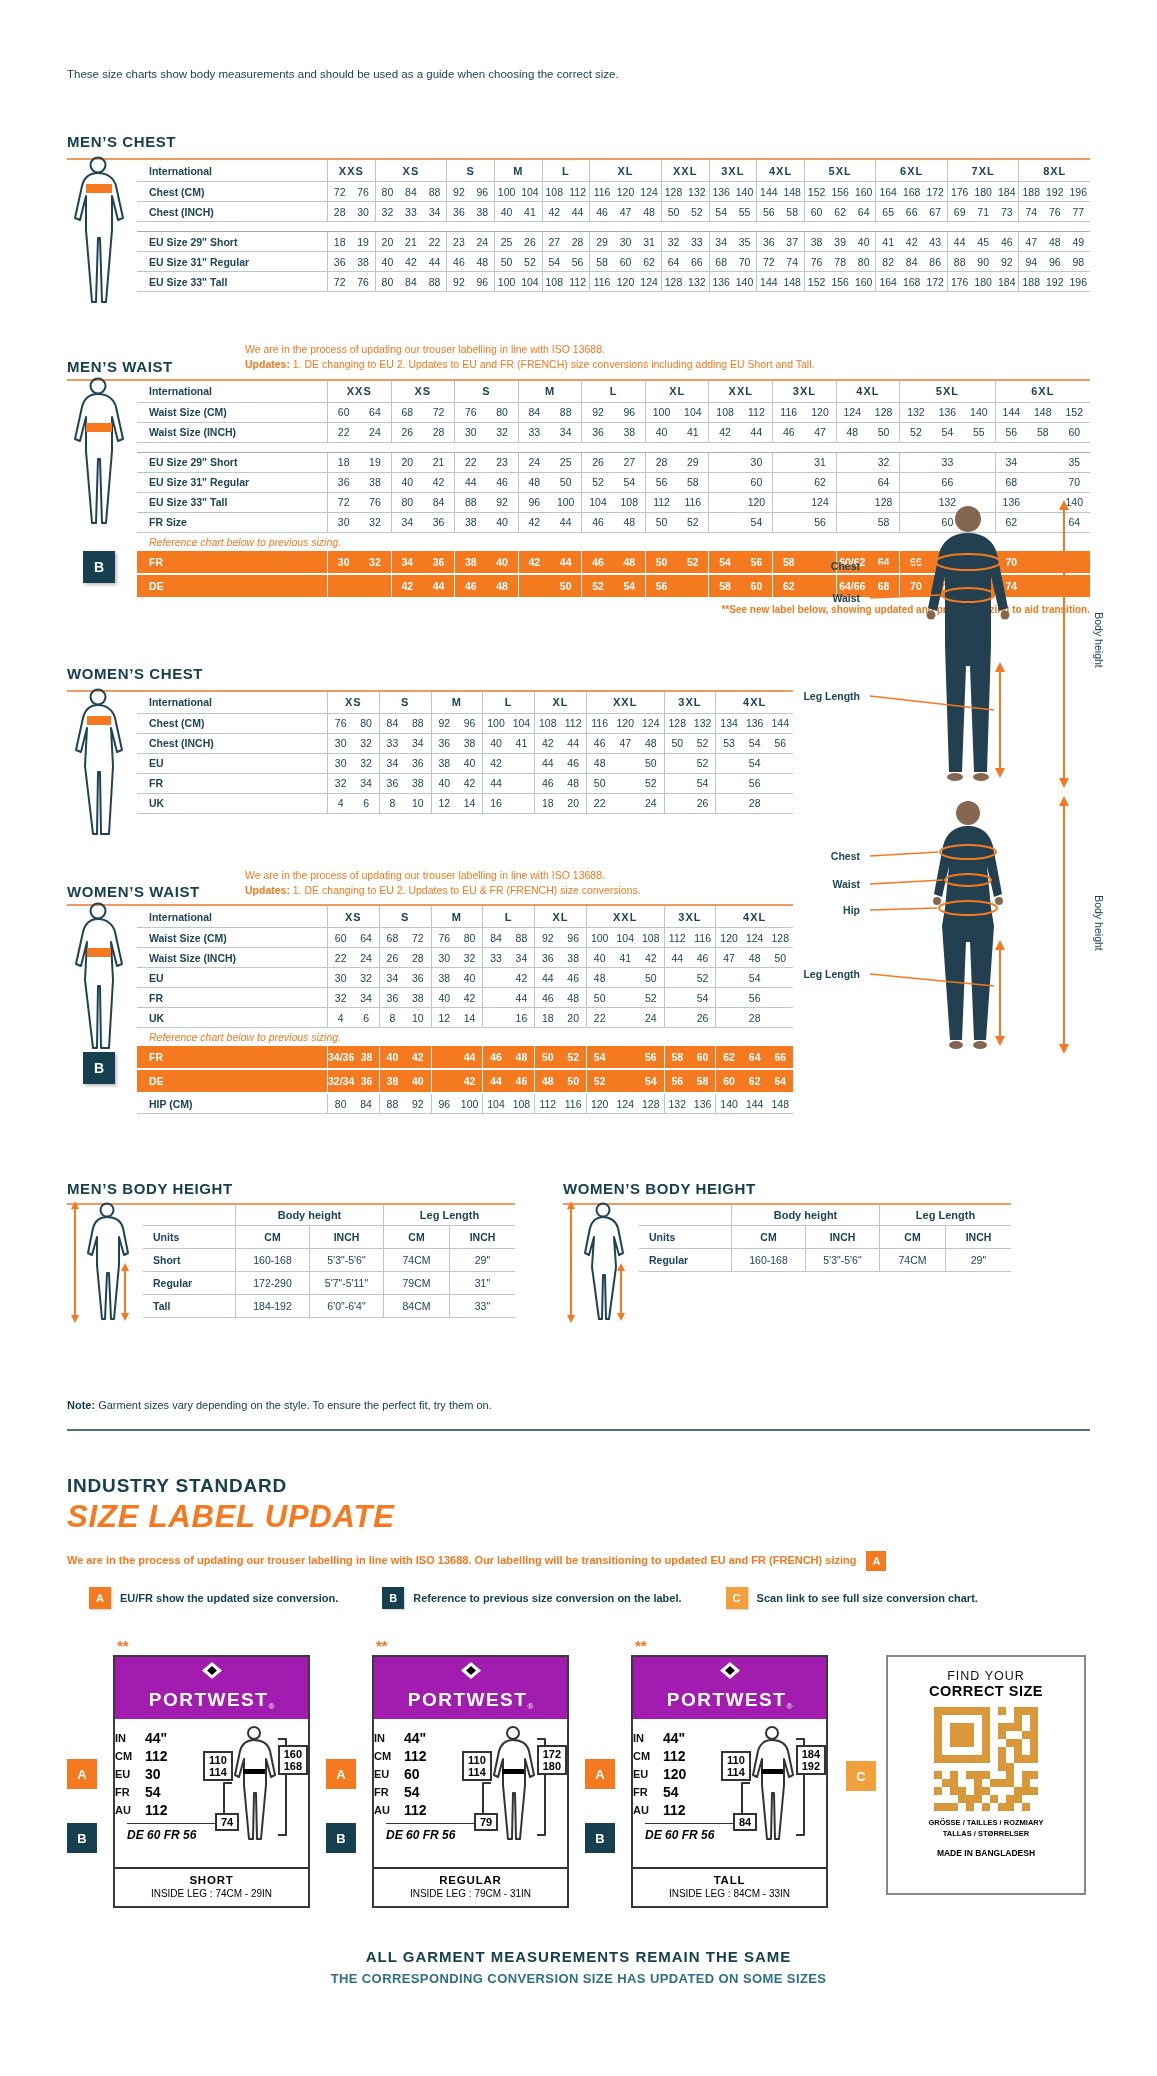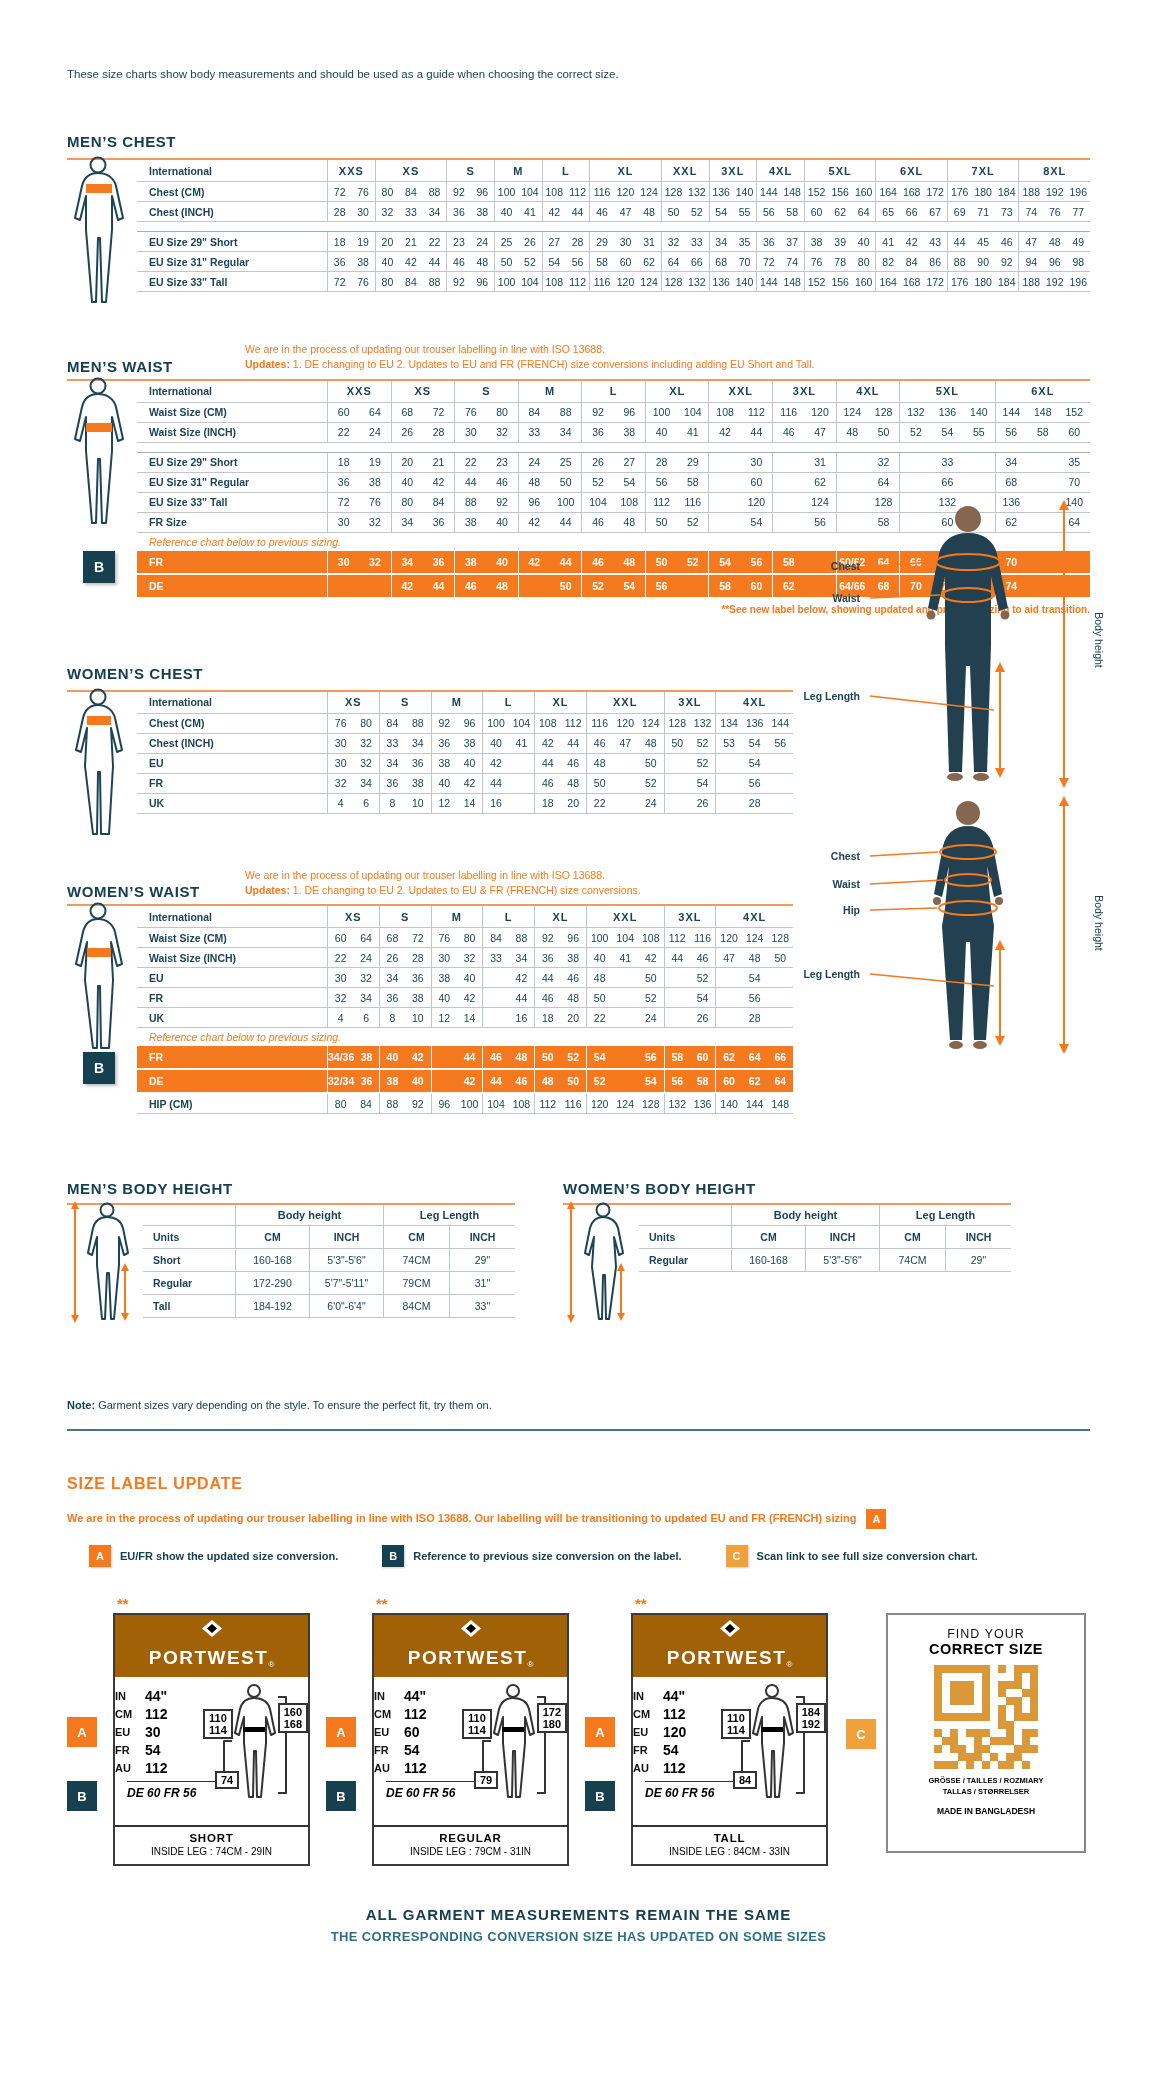--- a/index.html
+++ b/index.html
@@ -62,40 +62,40 @@
   .bh-row2 div{text-align:center;font-size:10.5px;color:#1d4355;padding:5px 0;border-left:1px solid #bcc7cc;}
   .bh-row2 .lbl{text-align:left;padding-left:10px;border-left:none;font-weight:600;}
   .bh-units div{font-weight:700;}
   
   .note-line{margin:72px 0 0;font-size:11px;color:#16404f;}
   .note-line b{font-weight:800;}
   .divider{margin:18px 0 0;border:none;border-top:2px solid #4f7280;}
   
   .label-update{margin-top:44px;}
   .lu-h1{margin:0;font-size:19px;font-weight:800;letter-spacing:.8px;color:#16404f;}
-  .lu-h2{margin:2px 0 0;font-size:16px;font-weight:800;letter-spacing:.8px;color:#f4791f;}
+  .lu-h2{margin:2px 0 0;font-size:31px;font-weight:800;letter-spacing:.8px;color:#f4791f;font-style:italic;}
   .lu-intro{margin:16px 0 0;font-size:11px;font-weight:600;color:#f4791f;}
   .mini-badge{display:inline-flex;align-items:center;justify-content:center;width:20px;height:20px;
               margin-left:10px;color:#fff;font-weight:800;font-size:11px;vertical-align:middle;}
   .mb-a{background:#f4791f;}
   .legend{display:flex;gap:44px;margin-top:16px;padding-left:22px;}
   .lg-item{display:flex;align-items:center;gap:9px;}
   .lg-badge{width:22px;height:22px;display:flex;align-items:center;justify-content:center;
             color:#fff;font-weight:800;font-size:11px;box-shadow:1px 1px 2px rgba(0,0,0,.2);}
   .lg-text{font-size:11px;font-weight:700;color:#16404f;}
   
   .cards{display:flex;gap:62px;margin-top:46px;padding-left:46px;}
   .card-wrap{position:relative;width:197px;}
   .stars{position:absolute;top:-18px;left:4px;color:#f4791f;font-weight:800;font-size:15px;}
   .cw-a{position:absolute;left:-46px;top:104px;width:30px;height:30px;background:#f4791f;color:#fff;
         display:flex;align-items:center;justify-content:center;font-weight:800;font-size:13px;}
   .cw-b{position:absolute;left:-46px;top:168px;width:30px;height:30px;background:#16404f;color:#fff;
         display:flex;align-items:center;justify-content:center;font-weight:800;font-size:13px;}
   .card{border:2px solid #3a3a3a;background:#fff;}
-  .card-head{position:relative;height:54px;background:#a16207;display:flex;align-items:flex-end;justify-content:center;padding-bottom:8px;}
+  .card-head{position:relative;height:54px;background:#a21caf;display:flex;align-items:flex-end;justify-content:center;padding-bottom:8px;}
   .card-dia{position:absolute;top:5px;left:50%;transform:translateX(-50%);}
   .brand{color:#fff;font-weight:800;font-size:19px;letter-spacing:1.5px;}
   .reg{color:#fff;font-size:8px;vertical-align:super;}
   .card-body{position:relative;height:148px;}
   .flds{padding:10px 0 0 0;width:86px;}
   .fld{display:flex;height:18px;align-items:center;}
   .fk{width:30px;font-size:11px;font-weight:600;color:#111;}
   .fv{font-size:14px;font-weight:800;color:#000;}
   .deline{margin:4px 0 0 12px;width:92px;border-top:1.5px solid #333;padding-top:4px;
           font-style:italic;font-weight:700;font-size:12px;color:#000;}
@@ -1679,20 +1679,21 @@
           </div>
       </div>
     </section>
   </div>
 
   <p class="note-line"><b>Note:</b><span> Garment sizes vary depending on the style. To ensure the perfect fit, try them on.</span></p>
 
   <hr class="divider">
 
   <section class="label-update">
+    <h3 class="lu-h1">INDUSTRY STANDARD</h3>
     <h2 class="lu-h2">SIZE LABEL UPDATE</h2>
     <p class="lu-intro"><span>We are in the process of updating our trouser labelling in line with ISO 13688. Our labelling will be transitioning to updated EU and FR (FRENCH) sizing</span><span class="mini-badge mb-a">A</span></p>
     <div class="legend" id="legend">
         <div class="lg-item">
           <span class="lg-badge" style="background: rgb(244, 121, 31);">A</span>
           <span class="lg-text">EU/FR show the updated size conversion.</span>
         </div>
         <div class="lg-item">
           <span class="lg-badge" style="background: rgb(22, 64, 79);">B</span>
           <span class="lg-text">Reference to previous size conversion on the label.</span>

